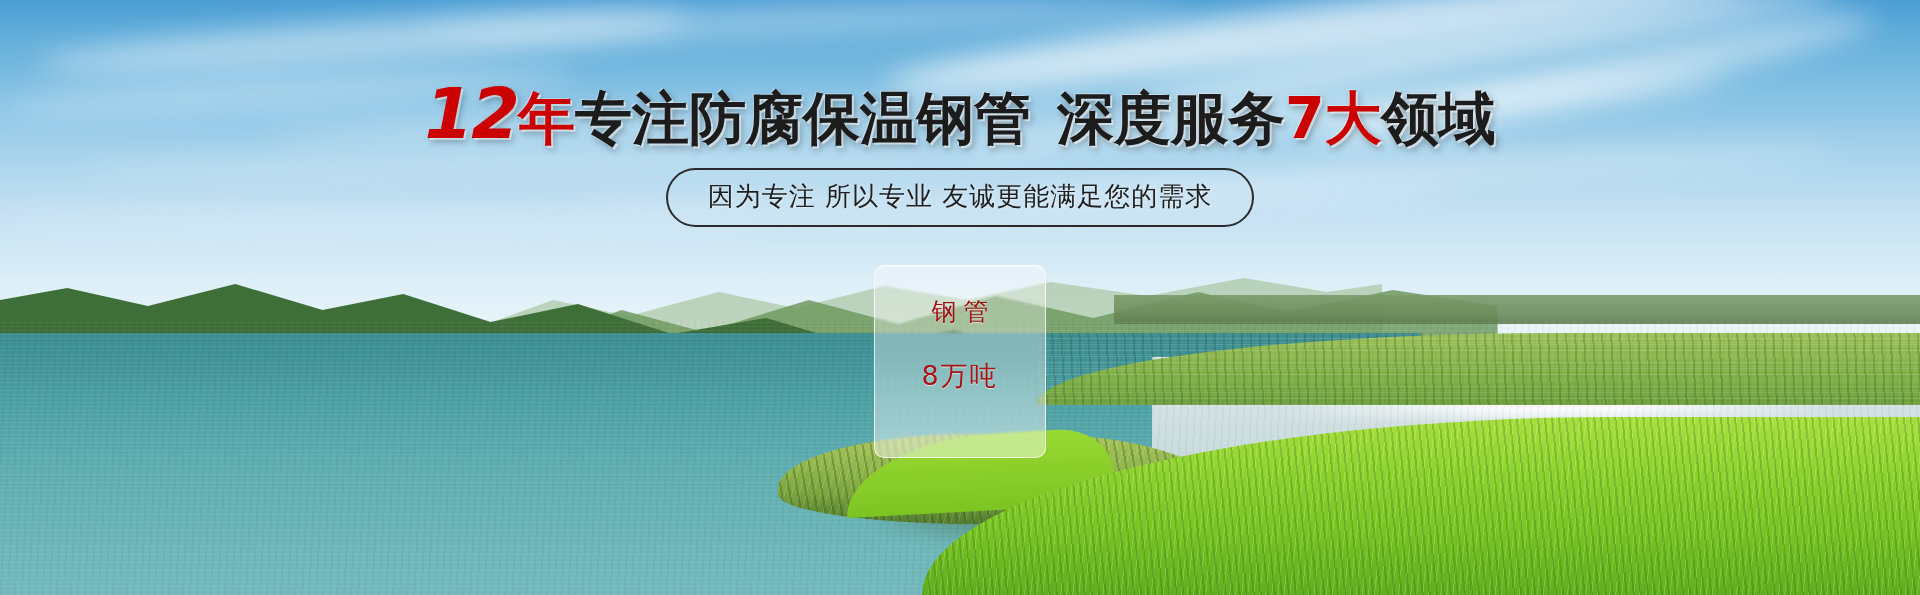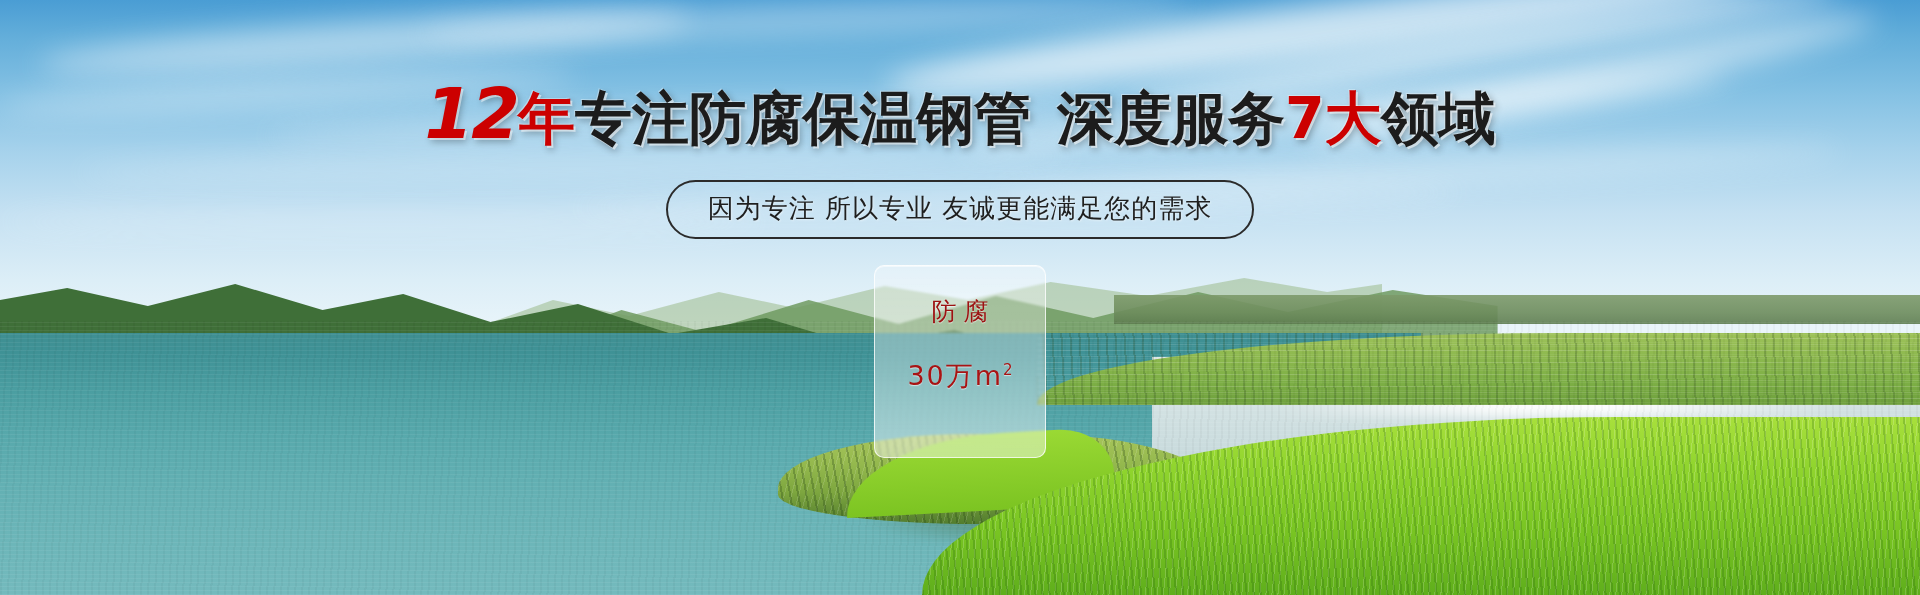--- a/index.html
+++ b/index.html
@@ -167,21 +167,21 @@
     font-style:italic;
     letter-spacing:-2px;
     text-shadow:
       2px 2px 0 rgba(255,255,255,.5),
       3px 4px 7px rgba(0,0,0,.28);
   }
   .headline .red { color:#cc0000; }
   .headline .gap { display:inline-block; width:26px; }
 
   .subtitle-wrap {
-    position:absolute; left:0; right:0; top:180px;
+    position:absolute; left:0; right:0; top:168px;
     display:flex; justify-content:center;
   }
   .subtitle {
     border:2px solid #2b2b2b;
     border-radius:30px;
     padding:9px 40px 11px;
     font-family:"DejaVu Sans","Liberation Sans", sans-serif;
     font-size:26px;
     font-weight:normal;
     color:#1f1f1f;
@@ -323,25 +323,25 @@
     <div class="headline">
       <span class="num">12</span><span class="red">年</span><span>专注防腐保温钢管</span><span class="gap"></span><span>深度服务</span><span class="red">7大</span><span>领域</span>
     </div>
 
     <div class="subtitle-wrap">
       <div class="subtitle">因为专注 所以专业 友诚更能满足您的需求</div>
     </div>
 
     <div class="cards">
 
-
       <div class="card">
-        <div class="card-title">防腐</div>
+        <div class="card-title">钢管</div>
         <div class="card-value">
-          <span>30万m</span><sup>2</sup>
+          <span>8万吨</span>
         </div>
       </div>
 
 
+
     </div>
 
   </div>
 </div>
 
 </body></html>

